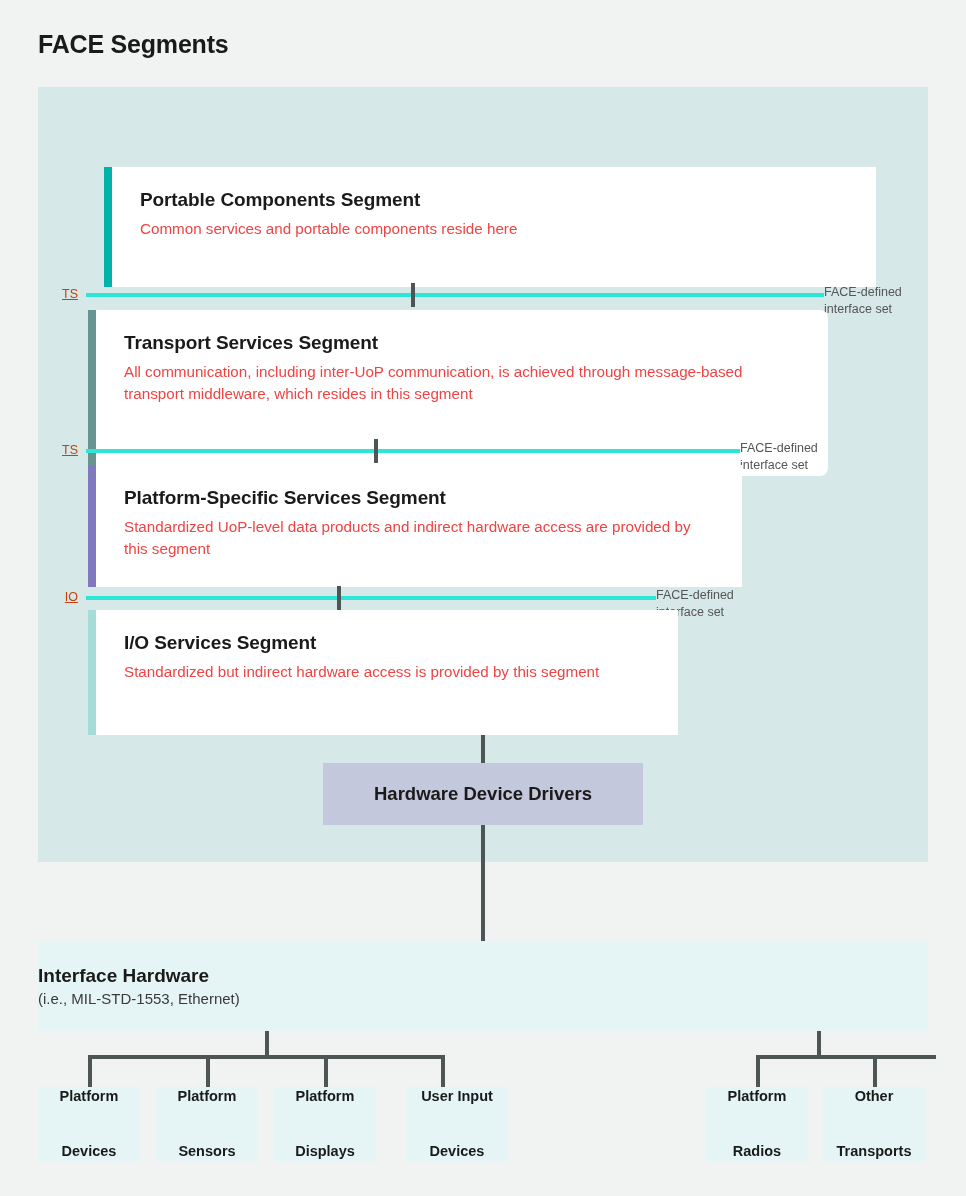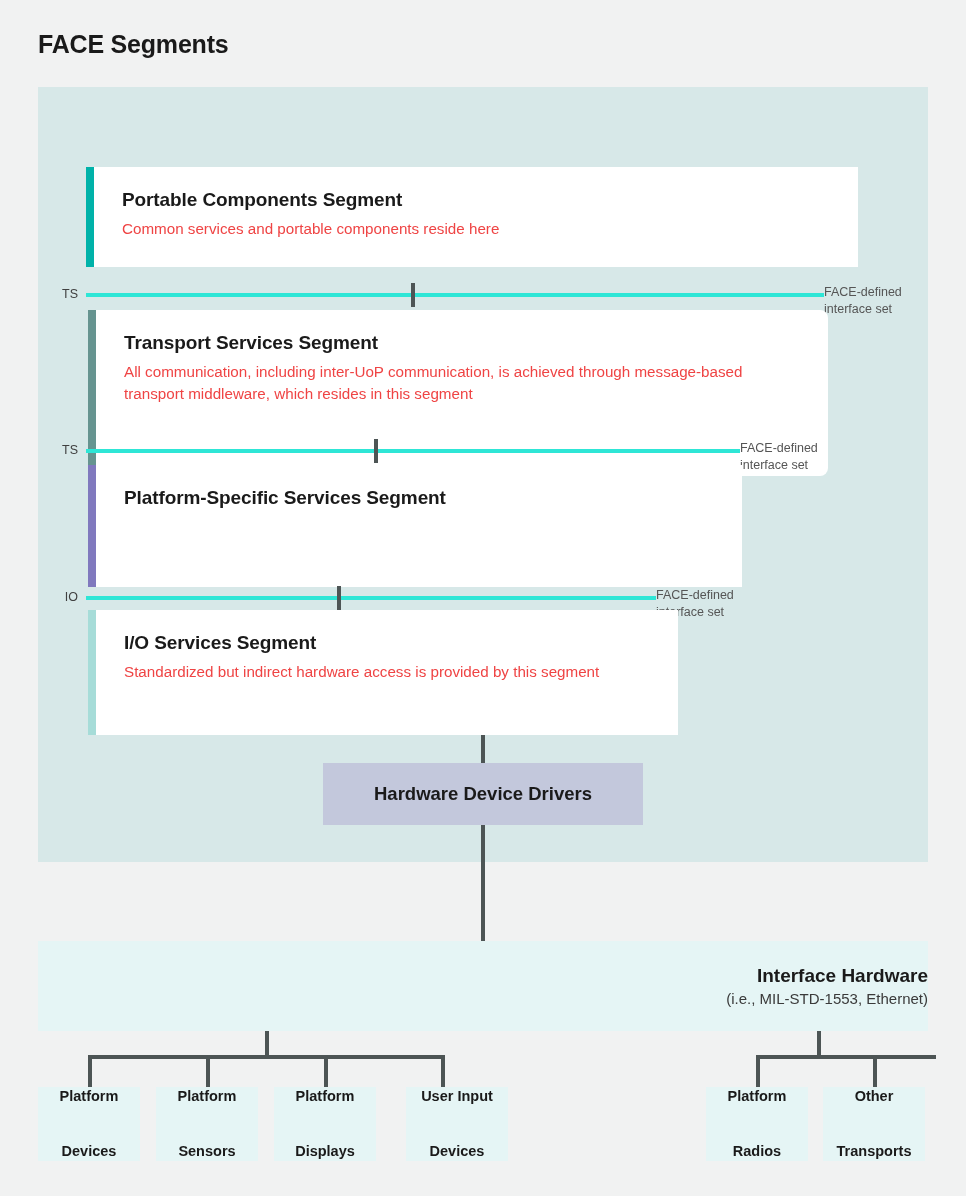--- a/index.html
+++ b/index.html
@@ -62,42 +62,43 @@
     color: #1a1a1a;
     margin-bottom: 7px;
     letter-spacing: -0.1px;
   }
   .segment-desc {
     font-size: 15.2px;
     line-height: 1.42;
     color: #ef4444;
   }
 
-  #card-portable        { left: 48px;  top: 80px;  width: 772px; height: 100px; }
+  #card-portable        { left: 66px;  top: 80px;  width: 772px; height: 120px; }
   #card-transport       { left: 50px;  top: 223px; width: 740px; height: 166px; border-radius: 8px; }
   #card-platform        { left: 50px;  top: 378px; width: 654px; height: 122px; }
   #card-io              { left: 50px;  top: 523px; width: 590px; height: 125px; }
 
   
   .iface-line {
     position: absolute;
     height: 4px;
     background: #2ee6d6;
   }
   .iface-tick {
     position: absolute;
     width: 4px;
     height: 24px;
     background: #4d5555;
   }
   .iface-left-label {
     position: absolute;
     font-size: 12.5px;
-    color: #404040;
+    color: #c2410c;
     text-align: right;
+    text-decoration: underline;
   }
   .iface-right-label {
     position: absolute;
     font-size: 12.5px;
     line-height: 1.32;
     color: #555555;
   }
 
   
   #hw-drivers {
@@ -126,21 +127,21 @@
   
   #interface-hardware {
     position: absolute;
     left: 38px;
     top: 941px;
     width: 890px;
     height: 90px;
     background: #e5f5f5;
     display: flex;
     flex-direction: column;
-    align-items: flex-end;
+    align-items: flex-start;
     justify-content: center;
   }
   #interface-hardware-title {
     font-size: 19px;
     font-weight: bold;
     color: #1a1a1a;
   }
   #interface-hardware-sub {
     font-size: 15px;
     color: #3a3a3a;
@@ -197,20 +198,21 @@
   <div class="iface-line" style="left:48px; top:362px; width:654px;"></div>
   <div class="iface-tick" style="left:336px; top:352px;"></div>
   <div class="iface-right-label" style="left:702px; top:353px; width:110px;">
     <div>FACE-defined</div>
     <div>interface set</div>
   </div>
 
   <div id="card-platform" class="segment-card">
     <div class="segment-accent" style="background:#8079be"></div>
     <div class="segment-title">Platform-Specific Services Segment</div>
+    <div class="segment-desc">Standardized UoP-level data products and indirect hardware access are provided by this segment</div>
   </div>
 
   <div class="iface-left-label" style="left:10px; top:503px; width:30px;">IO</div>
   <div class="iface-line" style="left:48px; top:509px; width:570px;"></div>
   <div class="iface-tick" style="left:299px; top:499px;"></div>
   <div class="iface-right-label" style="left:618px; top:500px; width:110px;">
     <div>FACE-defined</div>
     <div>interface set</div>
   </div>
 

